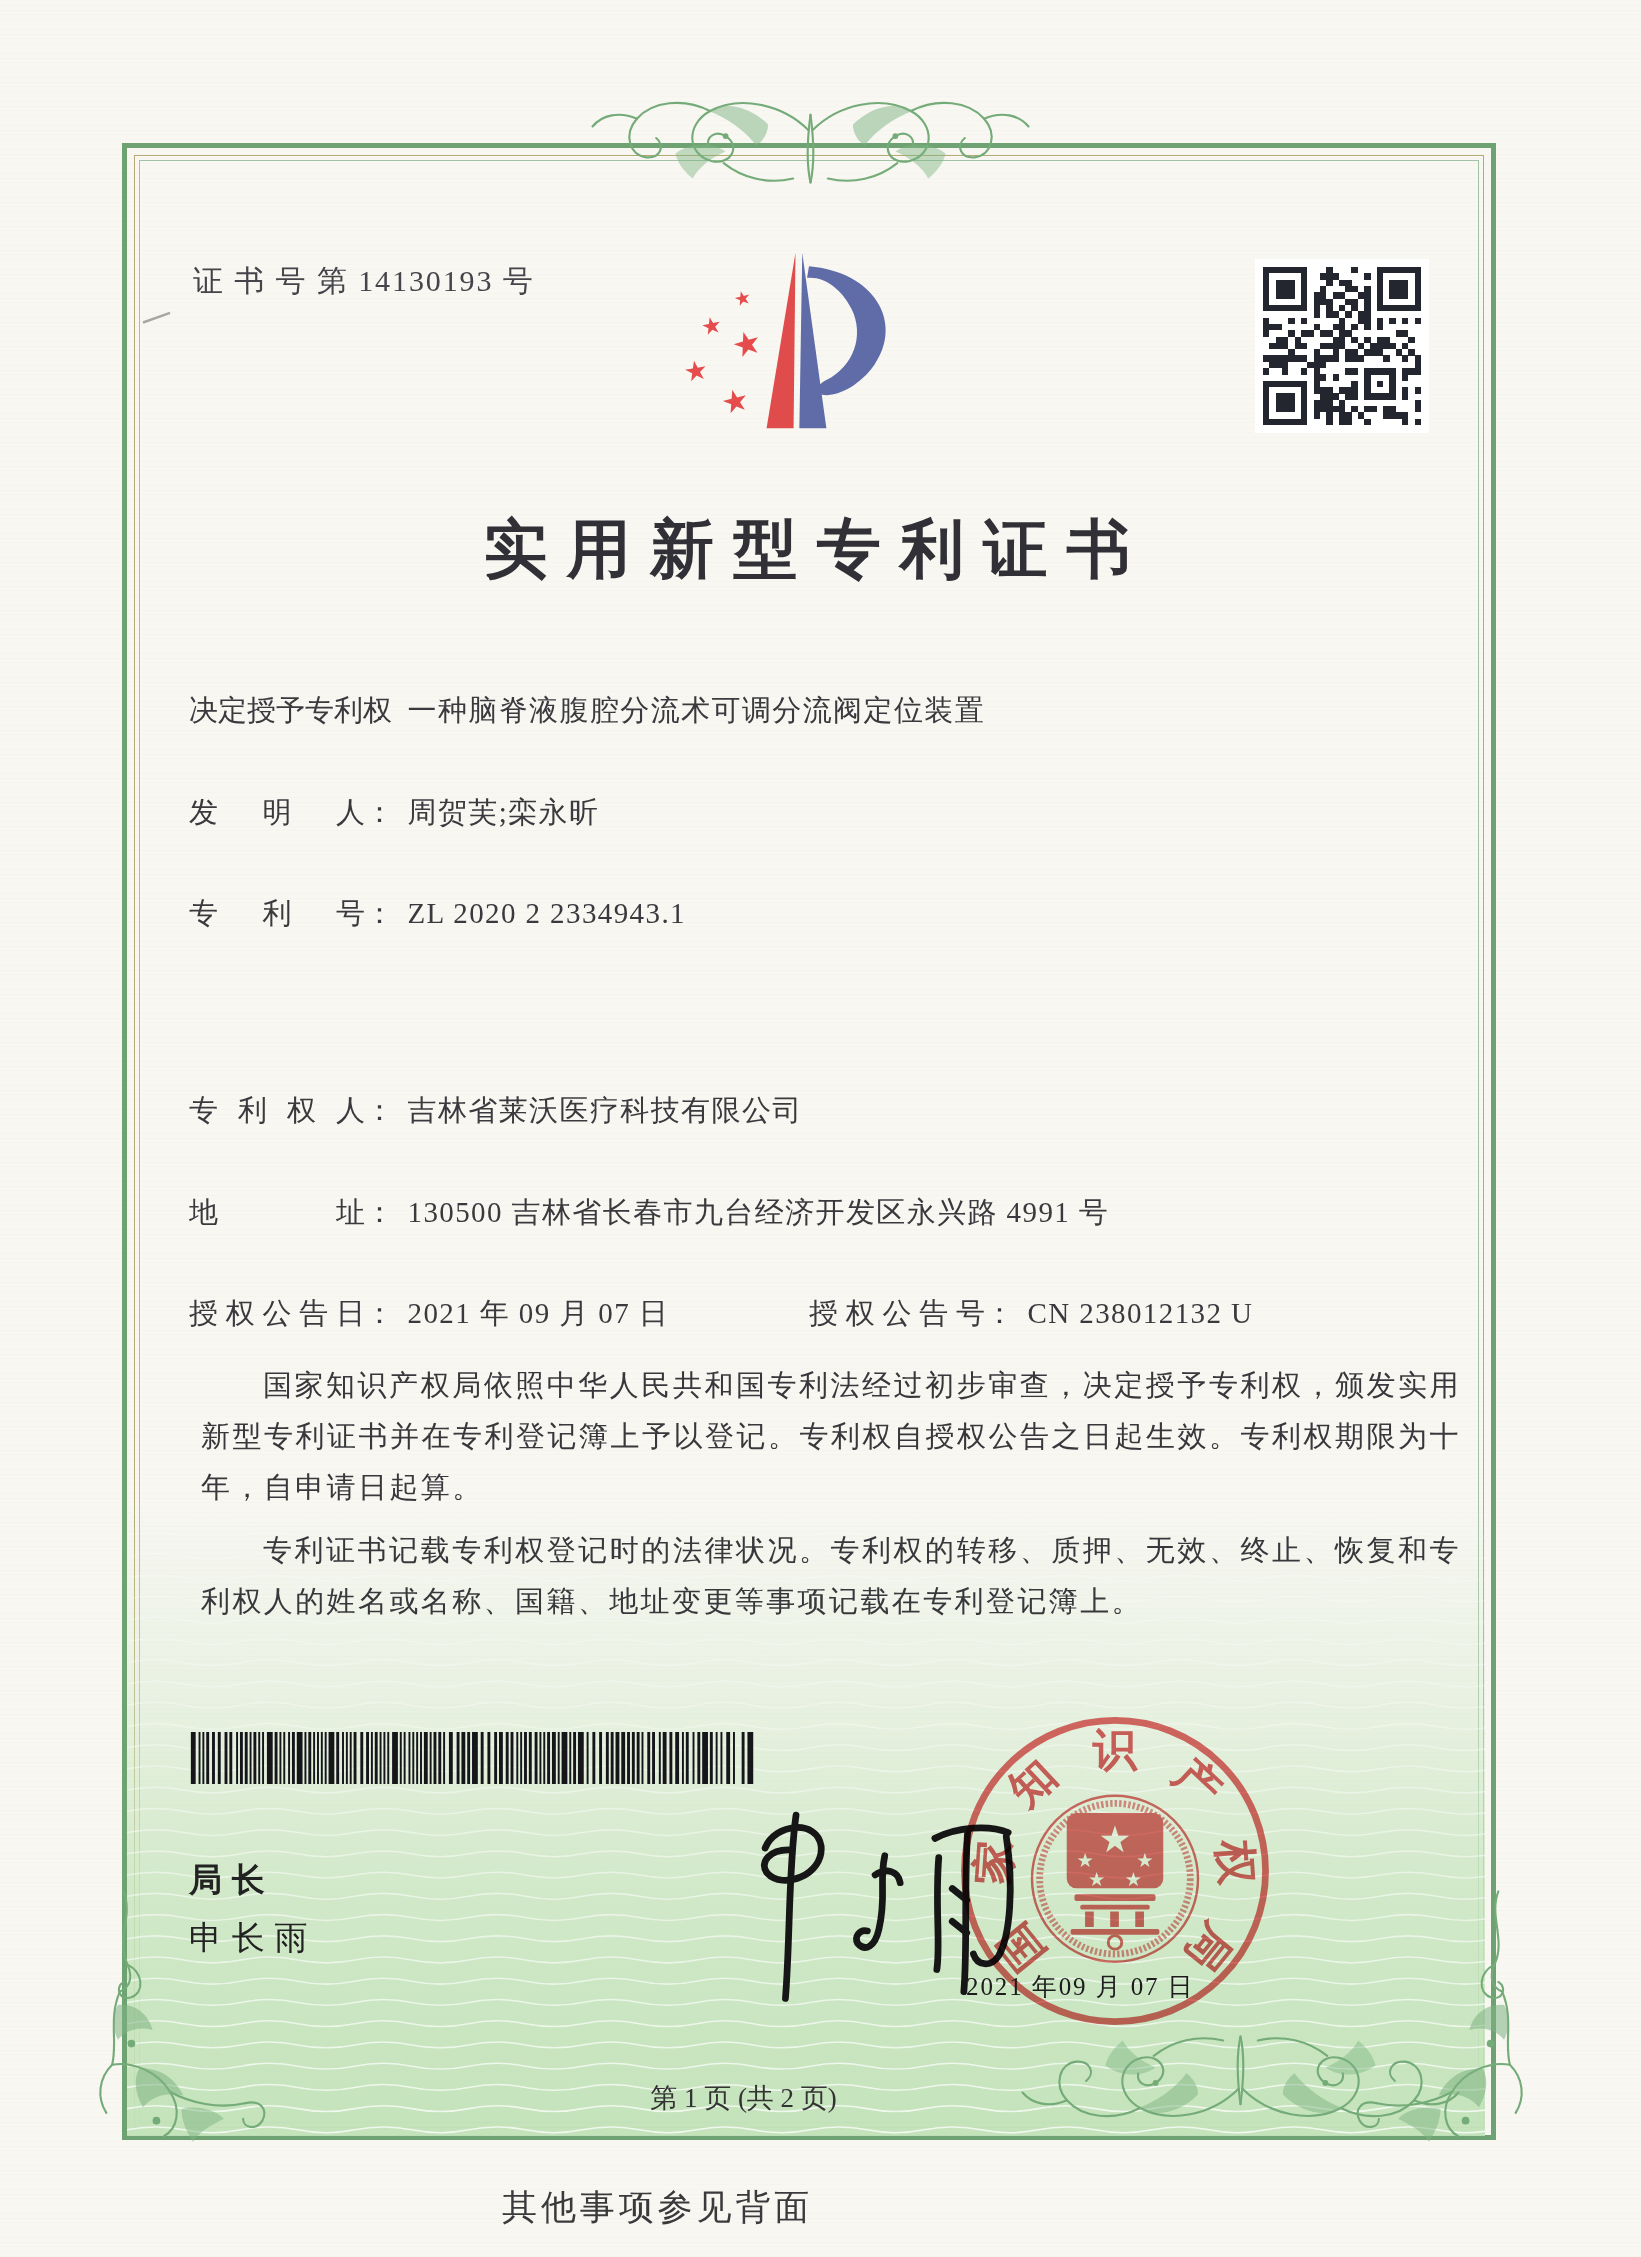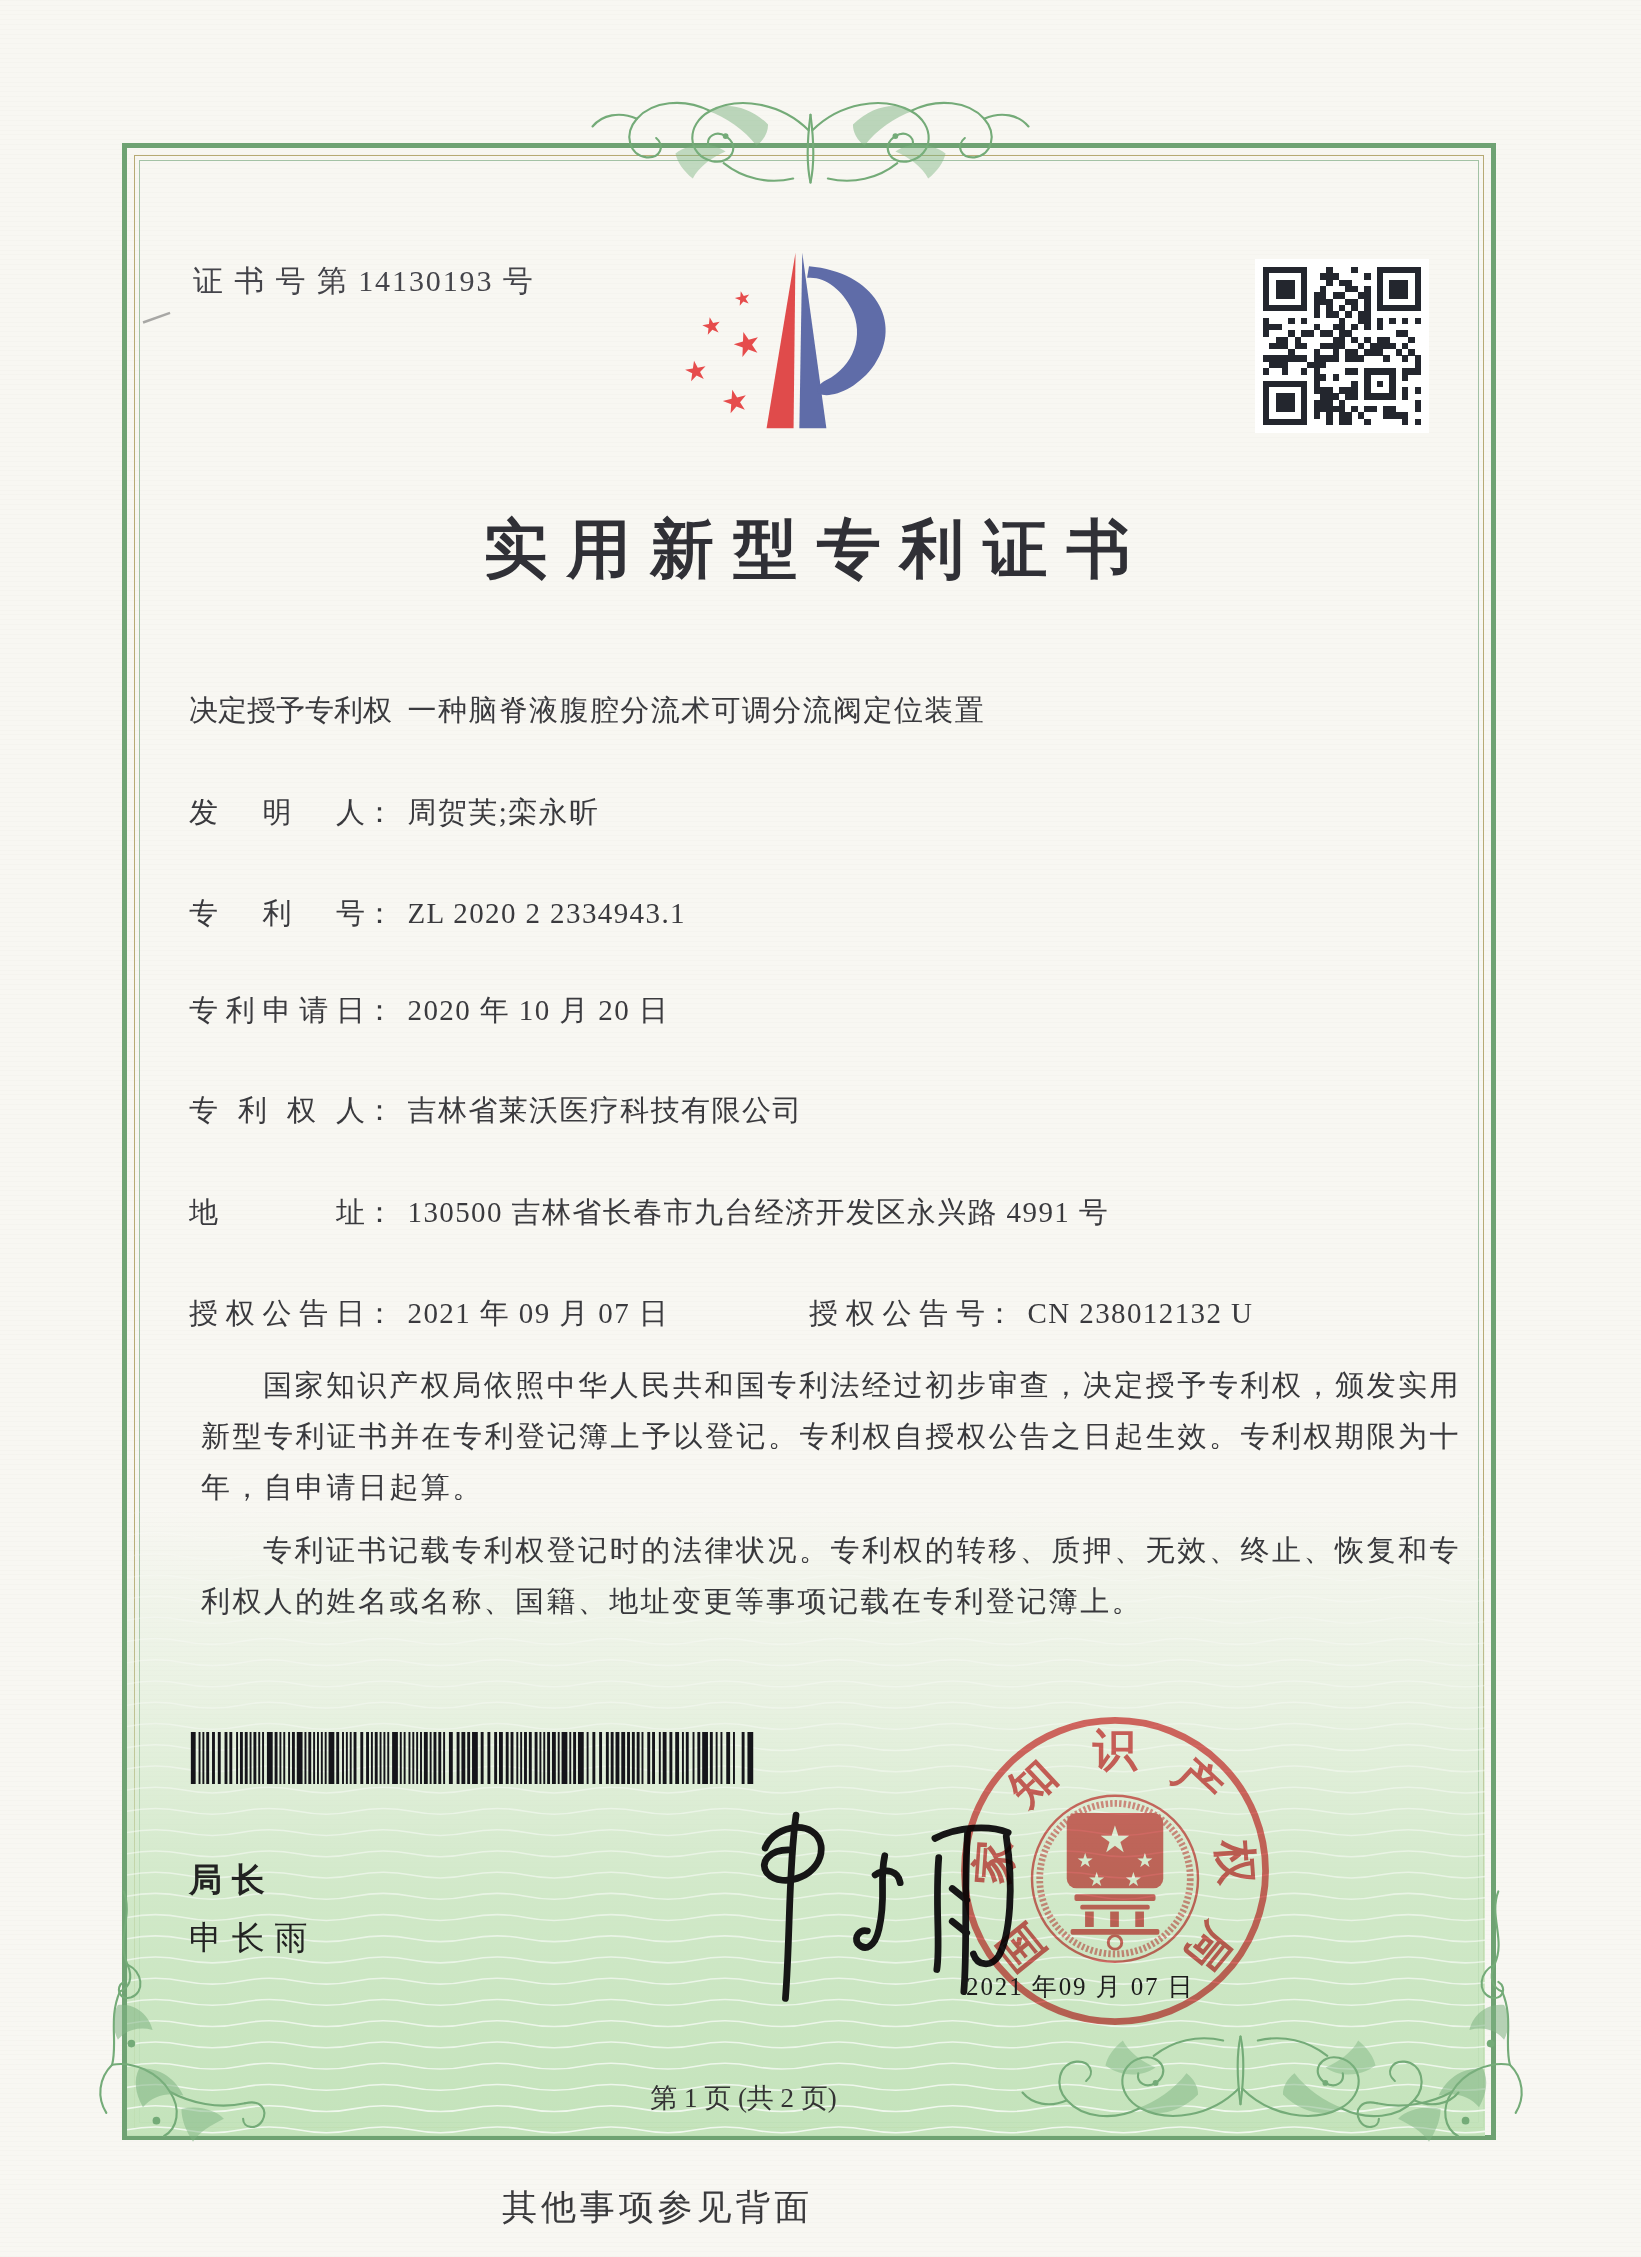--- a/index.html
+++ b/index.html
@@ -473,23 +473,20 @@
 
   <div class="abs frow" style="top:691px">
     <span class="flabel">决定授予专利权</span><span class="fcolon">：</span><span class="fvalue">一种脑脊液腹腔分流术可调分流阀定位装置</span>
   </div>
   <div class="abs frow" style="top:793px">
     <span class="flabel">发明人</span><span class="fcolon">：</span><span class="fvalue">周贺芙;栾永昕</span>
   </div>
   <div class="abs frow" style="top:894px">
     <span class="flabel">专利号</span><span class="fcolon">：</span><span class="fvalue">ZL 2020 2 2334943.1</span>
   </div>
-  <div class="abs frow" style="top:991px">
-    <span class="flabel">专利申请日</span><span class="fcolon">：</span><span class="fvalue">2020 年 10 月 20 日</span>
-  </div>
   <div class="abs frow" style="top:1091px">
     <span class="flabel">专利权人</span><span class="fcolon">：</span><span class="fvalue">吉林省莱沃医疗科技有限公司</span>
   </div>
   <div class="abs frow" style="top:1193px">
     <span class="flabel">地址</span><span class="fcolon">：</span><span class="fvalue">130500 吉林省长春市九台经济开发区永兴路 4991 号</span>
   </div>
   <div class="abs frow" style="top:1294px">
     <span class="flabel">授权公告日</span><span class="fcolon">：</span><span class="fvalue">2021 年 09 月 07 日</span>
     <span class="grant2">
       <span class="flabel">授权公告号</span><span class="fcolon">：</span><span class="fvalue">CN 238012132 U</span>

